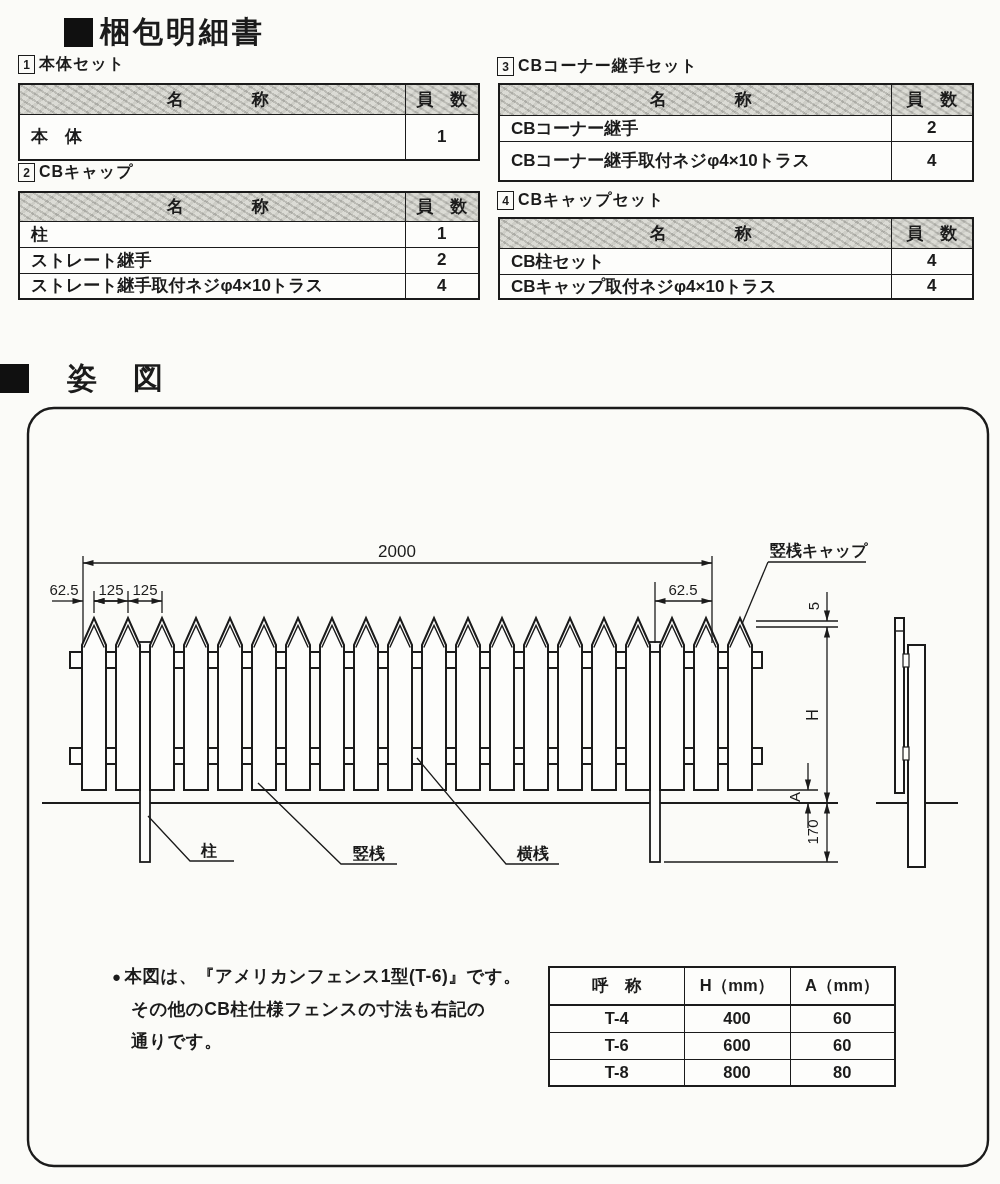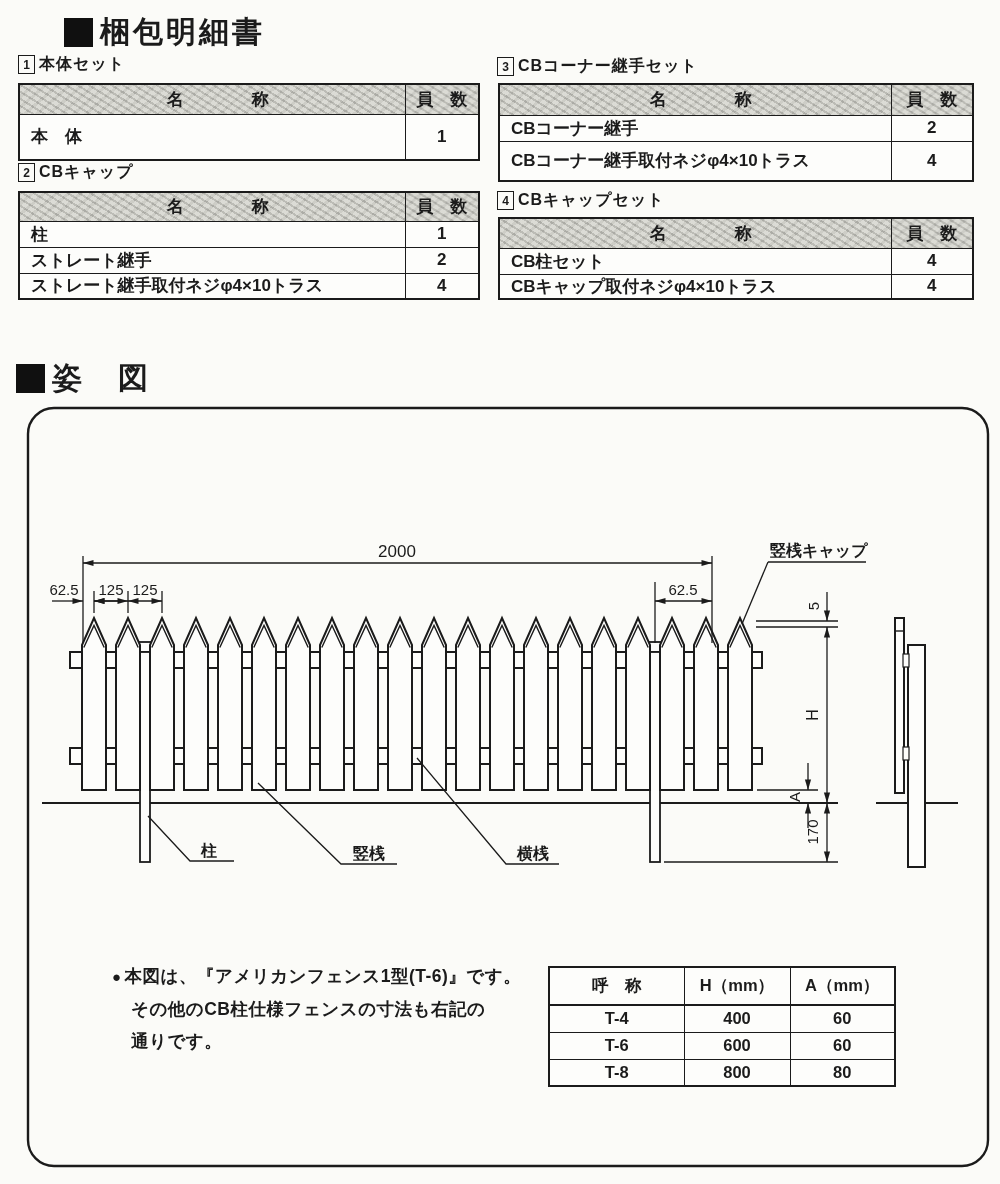--- a/index.html
+++ b/index.html
@@ -145,21 +145,21 @@
     <td class="name">CB柱セット</td>
     <td class="qty">4</td>
   </tr>
   <tr style="height:20px;">
     <td class="name">CBキャップ取付ネジφ4×10トラス</td>
     <td class="qty">4</td>
   </tr>
 </tbody>
   </table>
 
-<div class="abs sec-title" style="left:16px;top:358px;">
+<div class="abs sec-title" style="left:0;top:358px;gap:31px;">
   <span class="sec-sq"></span>
   <span>姿　図</span>
 </div>
 
 <svg class="abs" style="left:0;top:0;pointer-events:none;" width="1000" height="1184" viewBox="0 0 1000 1184">
   <defs>
     <marker id="arw" markerWidth="12" markerHeight="9" refX="11" refY="4" orient="auto-start-reverse" markerUnits="userSpaceOnUse">
       <path d="M0.5,0.9 L11,4 L0.5,7.1 Z" fill="#1b1b1b"></path>
     </marker>
     <g id="picket">

